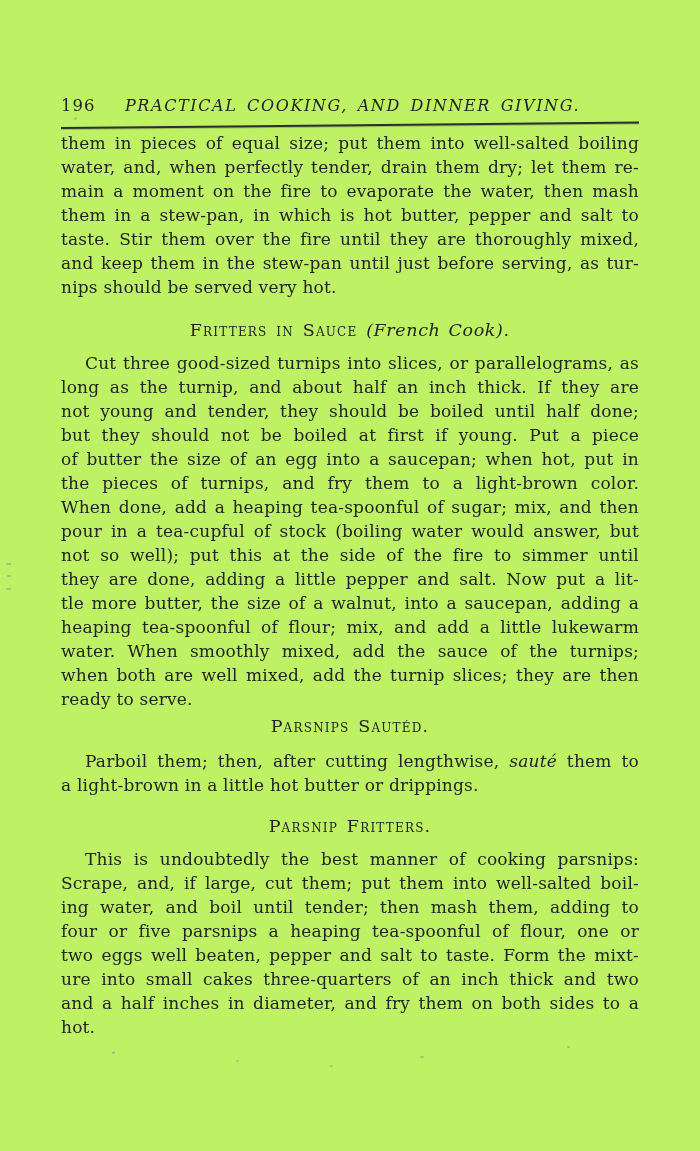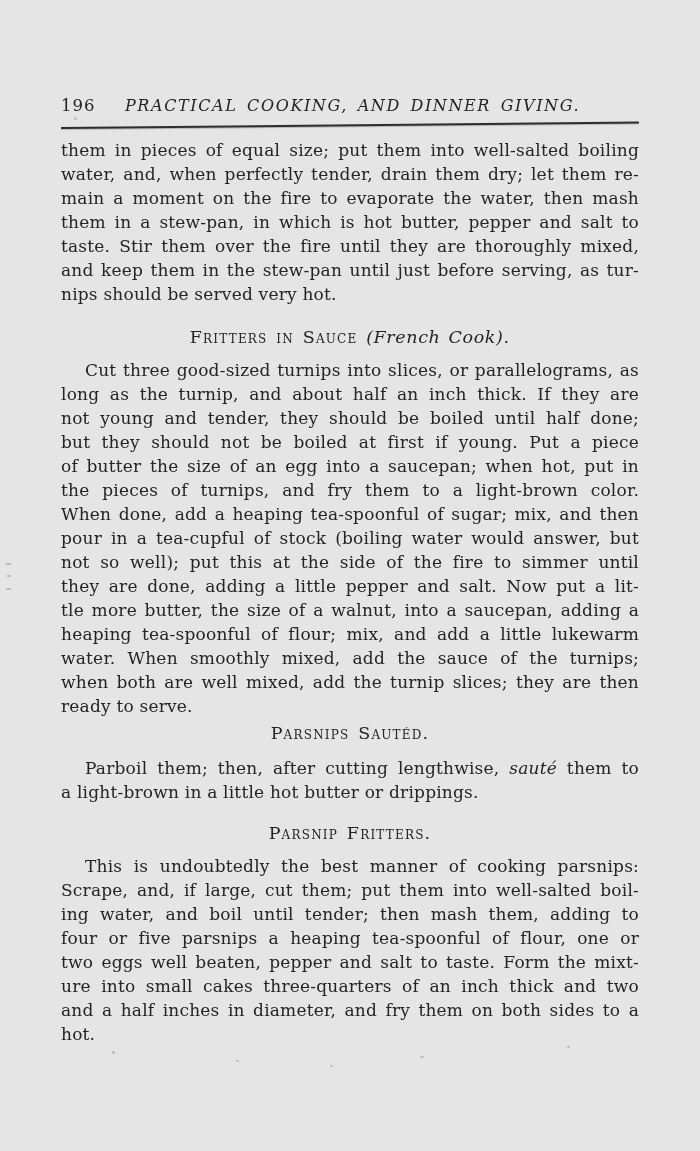--- a/index.html
+++ b/index.html
@@ -1,38 +1,38 @@
 <!DOCTYPE html>
 <html><head>
 <meta charset="utf-8">
 <style>
   html,body{margin:0;padding:0;}
   .page{
     position:relative;
     width:700px;height:1151px;
-    background:#e5e5e5;
+    background:#bef264;
     font-family:"DejaVu Serif","Liberation Serif",serif;
     color:#242424;
     overflow:hidden;
   }
   .content{position:absolute;left:61px;top:96px;width:578px;}
   .pagehead{display:flex;align-items:baseline;height:22px;}
   .pagenum{font-size:16.5px;letter-spacing:1px;width:64px;flex:0 0 auto;}
   .runtitle{
     flex:1 1 auto;text-align:left;
     font-style:italic;font-size:16px;letter-spacing:1.6px;word-spacing:3px;
     white-space:nowrap;
   }
   .rule{
     margin-top:9px;height:2.2px;background:#2e2e2e;
     transform:rotate(-0.55deg);transform-origin:left center;
     box-shadow:0 1px 0 rgba(46,46,46,.25);
   }
   .para{margin:0;}
-  .p1{margin-top:9px;}
+  .p1{margin-top:2px;}
   .p2{margin-top:8px;}
   .p3{margin-top:10px;}
   .p4{margin-top:8px;}
   .line{
     font-size:17px;line-height:24px;
     text-align:justify;text-align-last:justify;
     letter-spacing:.2px;
   }
   .line.end{text-align-last:left;}
   .line.indent{padding-left:24px;}

